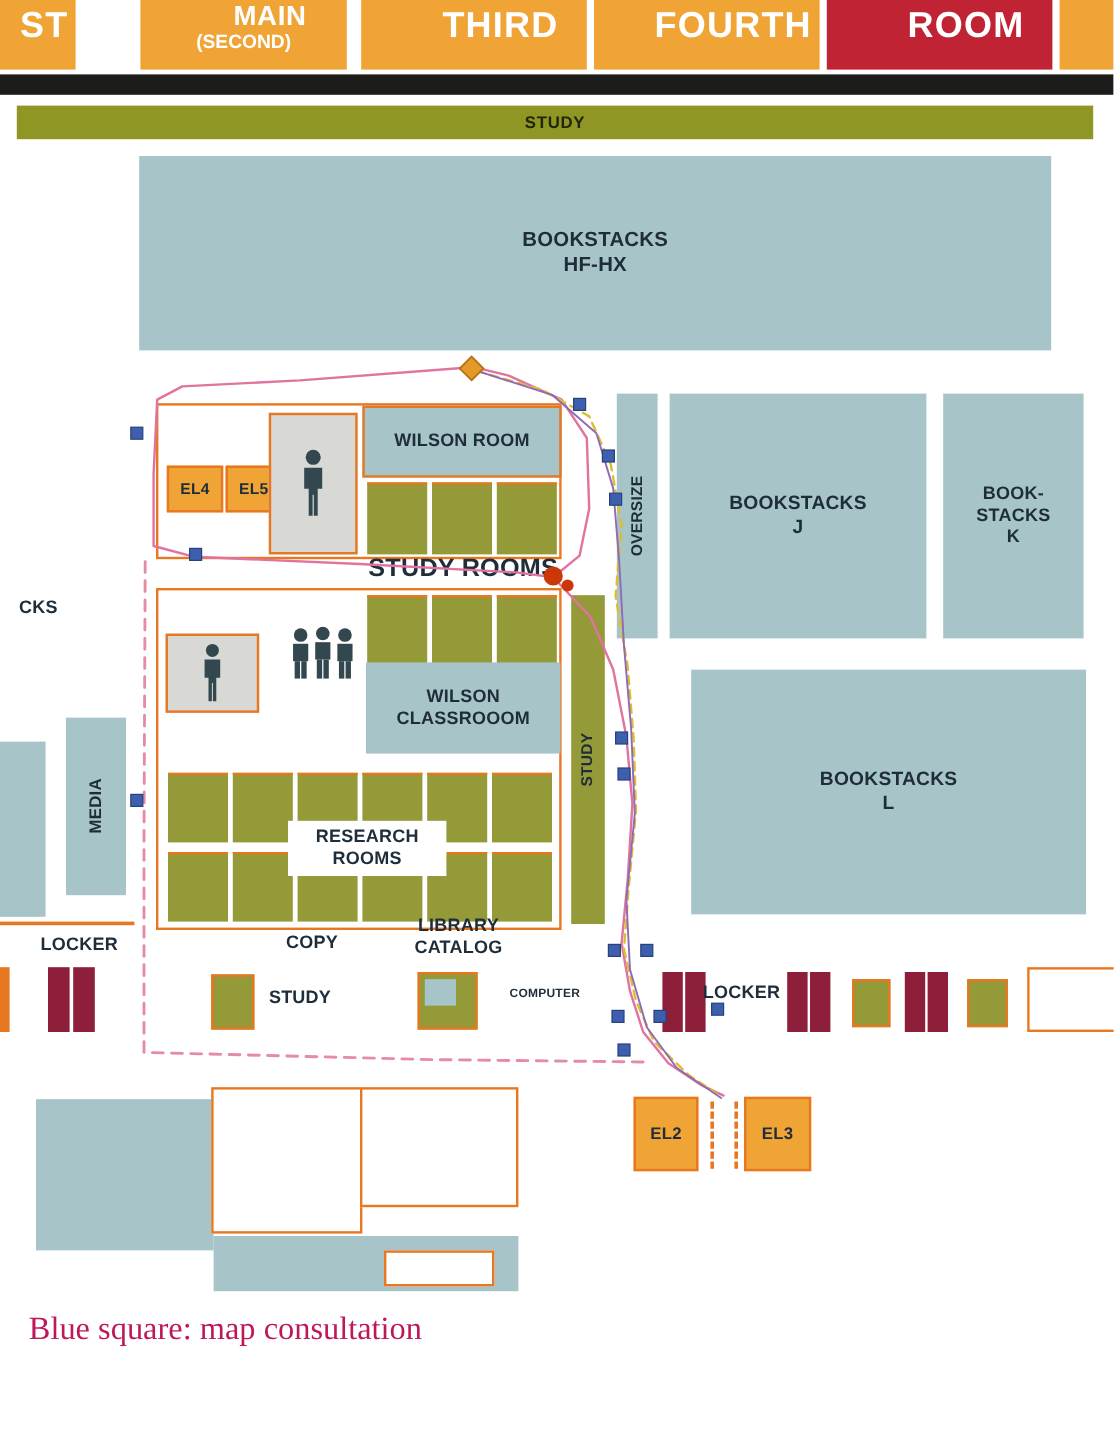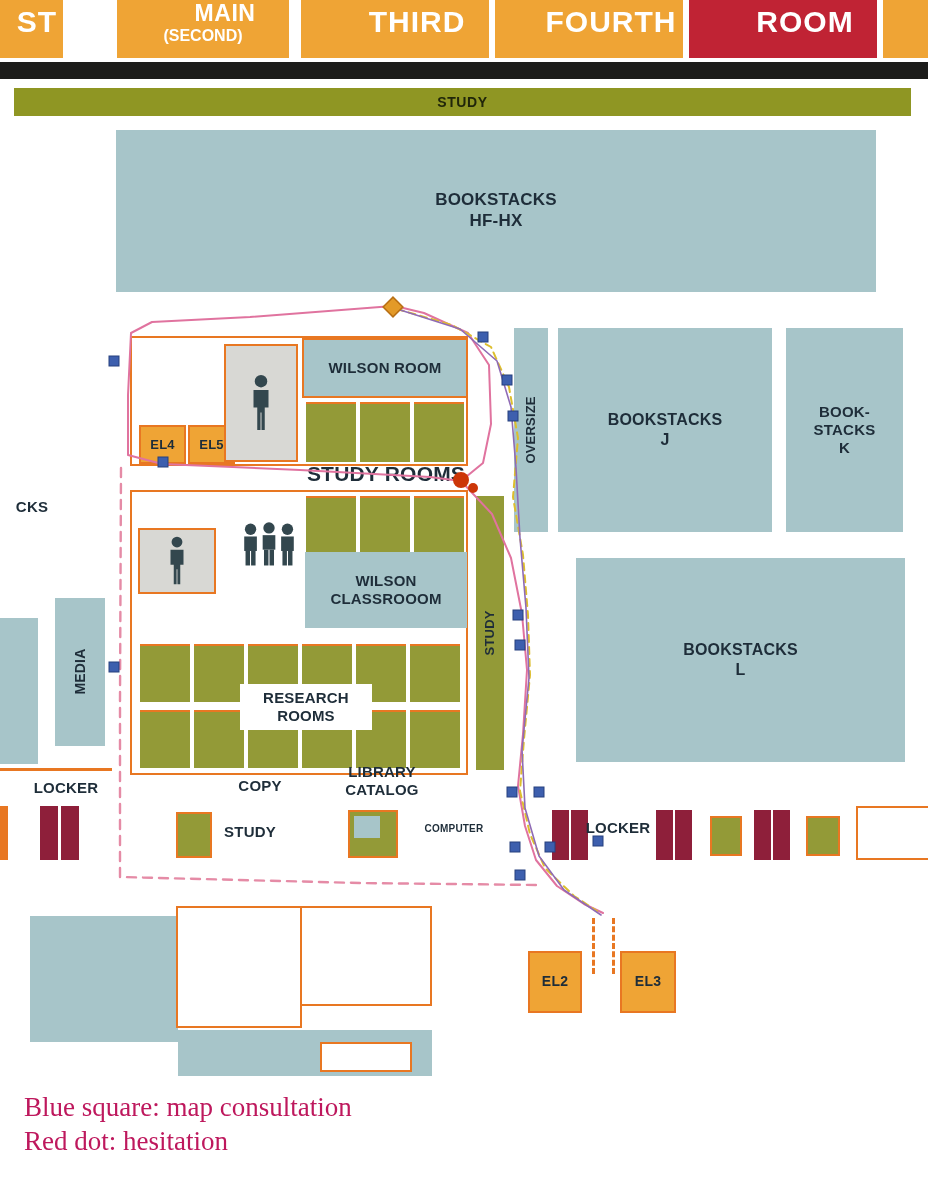--- a/index.html
+++ b/index.html
@@ -24,21 +24,21 @@
   .studybar {
     position: absolute; left: 14px; top: 88px; width: 897px; height: 28px;
     background: #8f9623; display: flex; align-items: center; justify-content: center;
   }
   .studybar span { font-size: 14px; font-weight: 700; color: #20260a; letter-spacing: .6px; }
   
   .room { position: absolute; display: flex; align-items: center; justify-content: center; }
   .blue  { background: #a7c5c9; }
   .olive { background: #939a37; }
   .odark { background: #8e1f3a; }
-  .obox  { background: #efa435; border: 2px solid #e87722; margin-top: 37px; }
+  .obox  { background: #efa435; border: 2px solid #e87722; }
   .obord { background: #fff; border: 2px solid #e87722; }
   .gray  { background: #d8d8d4; border: 2px solid #e87722; }
   .cell  { border-top: 2px solid #e87722; }
   .lbl {
     font-weight: 700; color: #1e2d39; white-space: pre-line;
     text-align: center; line-height: 1.22; letter-spacing: .2px;
   }
   .albl {
     position: absolute; font-weight: 700; color: #1e2d39; white-space: pre-line;
     text-align: center; line-height: 1.22; letter-spacing: .2px; z-index: 10;
@@ -245,15 +245,14 @@
       <rect x="510" y="842" width="10" height="10" fill="#3d5fae" stroke="#27417e" stroke-width="1"></rect>
       <rect x="545" y="842" width="10" height="10" fill="#3d5fae" stroke="#27417e" stroke-width="1"></rect>
       <rect x="593" y="836" width="10" height="10" fill="#3d5fae" stroke="#27417e" stroke-width="1"></rect>
       <rect x="515" y="870" width="10" height="10" fill="#3d5fae" stroke="#27417e" stroke-width="1"></rect>
       <circle cx="461" cy="480" r="8" fill="#cc3608"></circle>
       <circle cx="473" cy="488" r="5" fill="#cc3608"></circle>
       <rect x="386" y="300" width="14" height="14" fill="#e39a28" stroke="#b86f14" stroke-width="1.5" transform="rotate(45 393 307)"></rect>
     </svg>
 
   <div class="legend-line" style="top:1092px">Blue square: map consultation</div>
-  <div class="legend-line" style="top:1126px">Red dot: hesitation</div>
 
 </div>
 
 </body></html>

